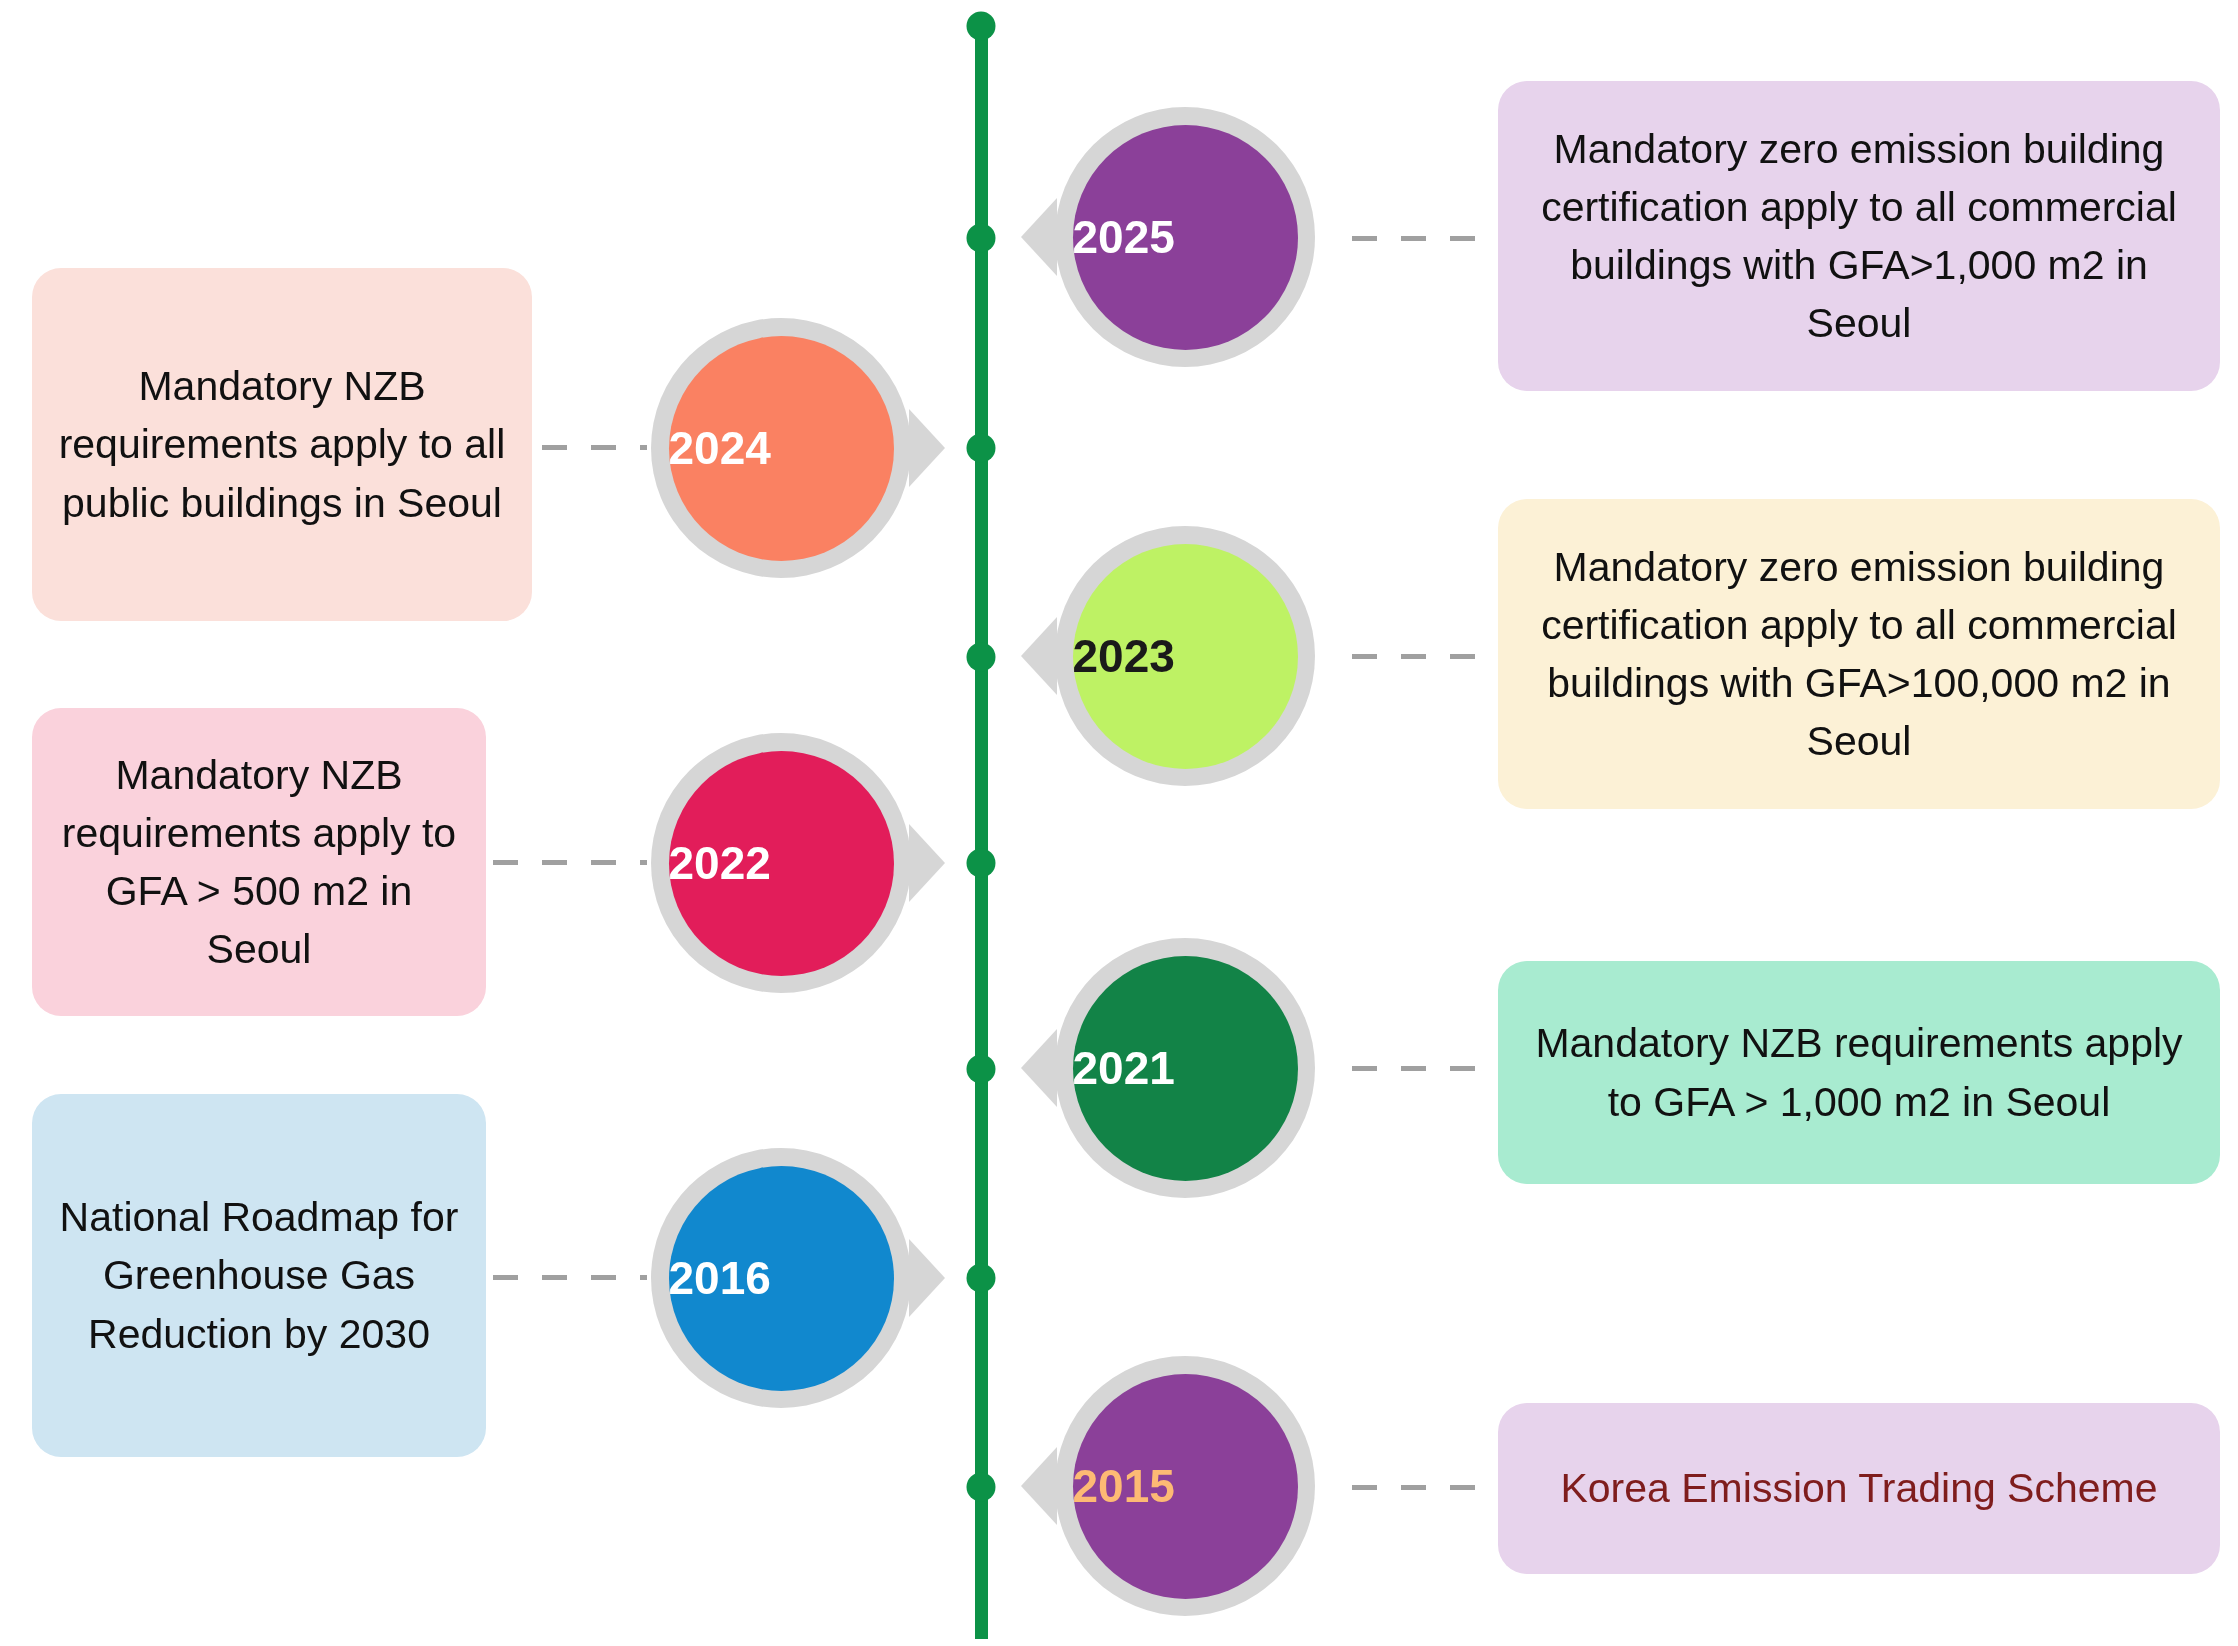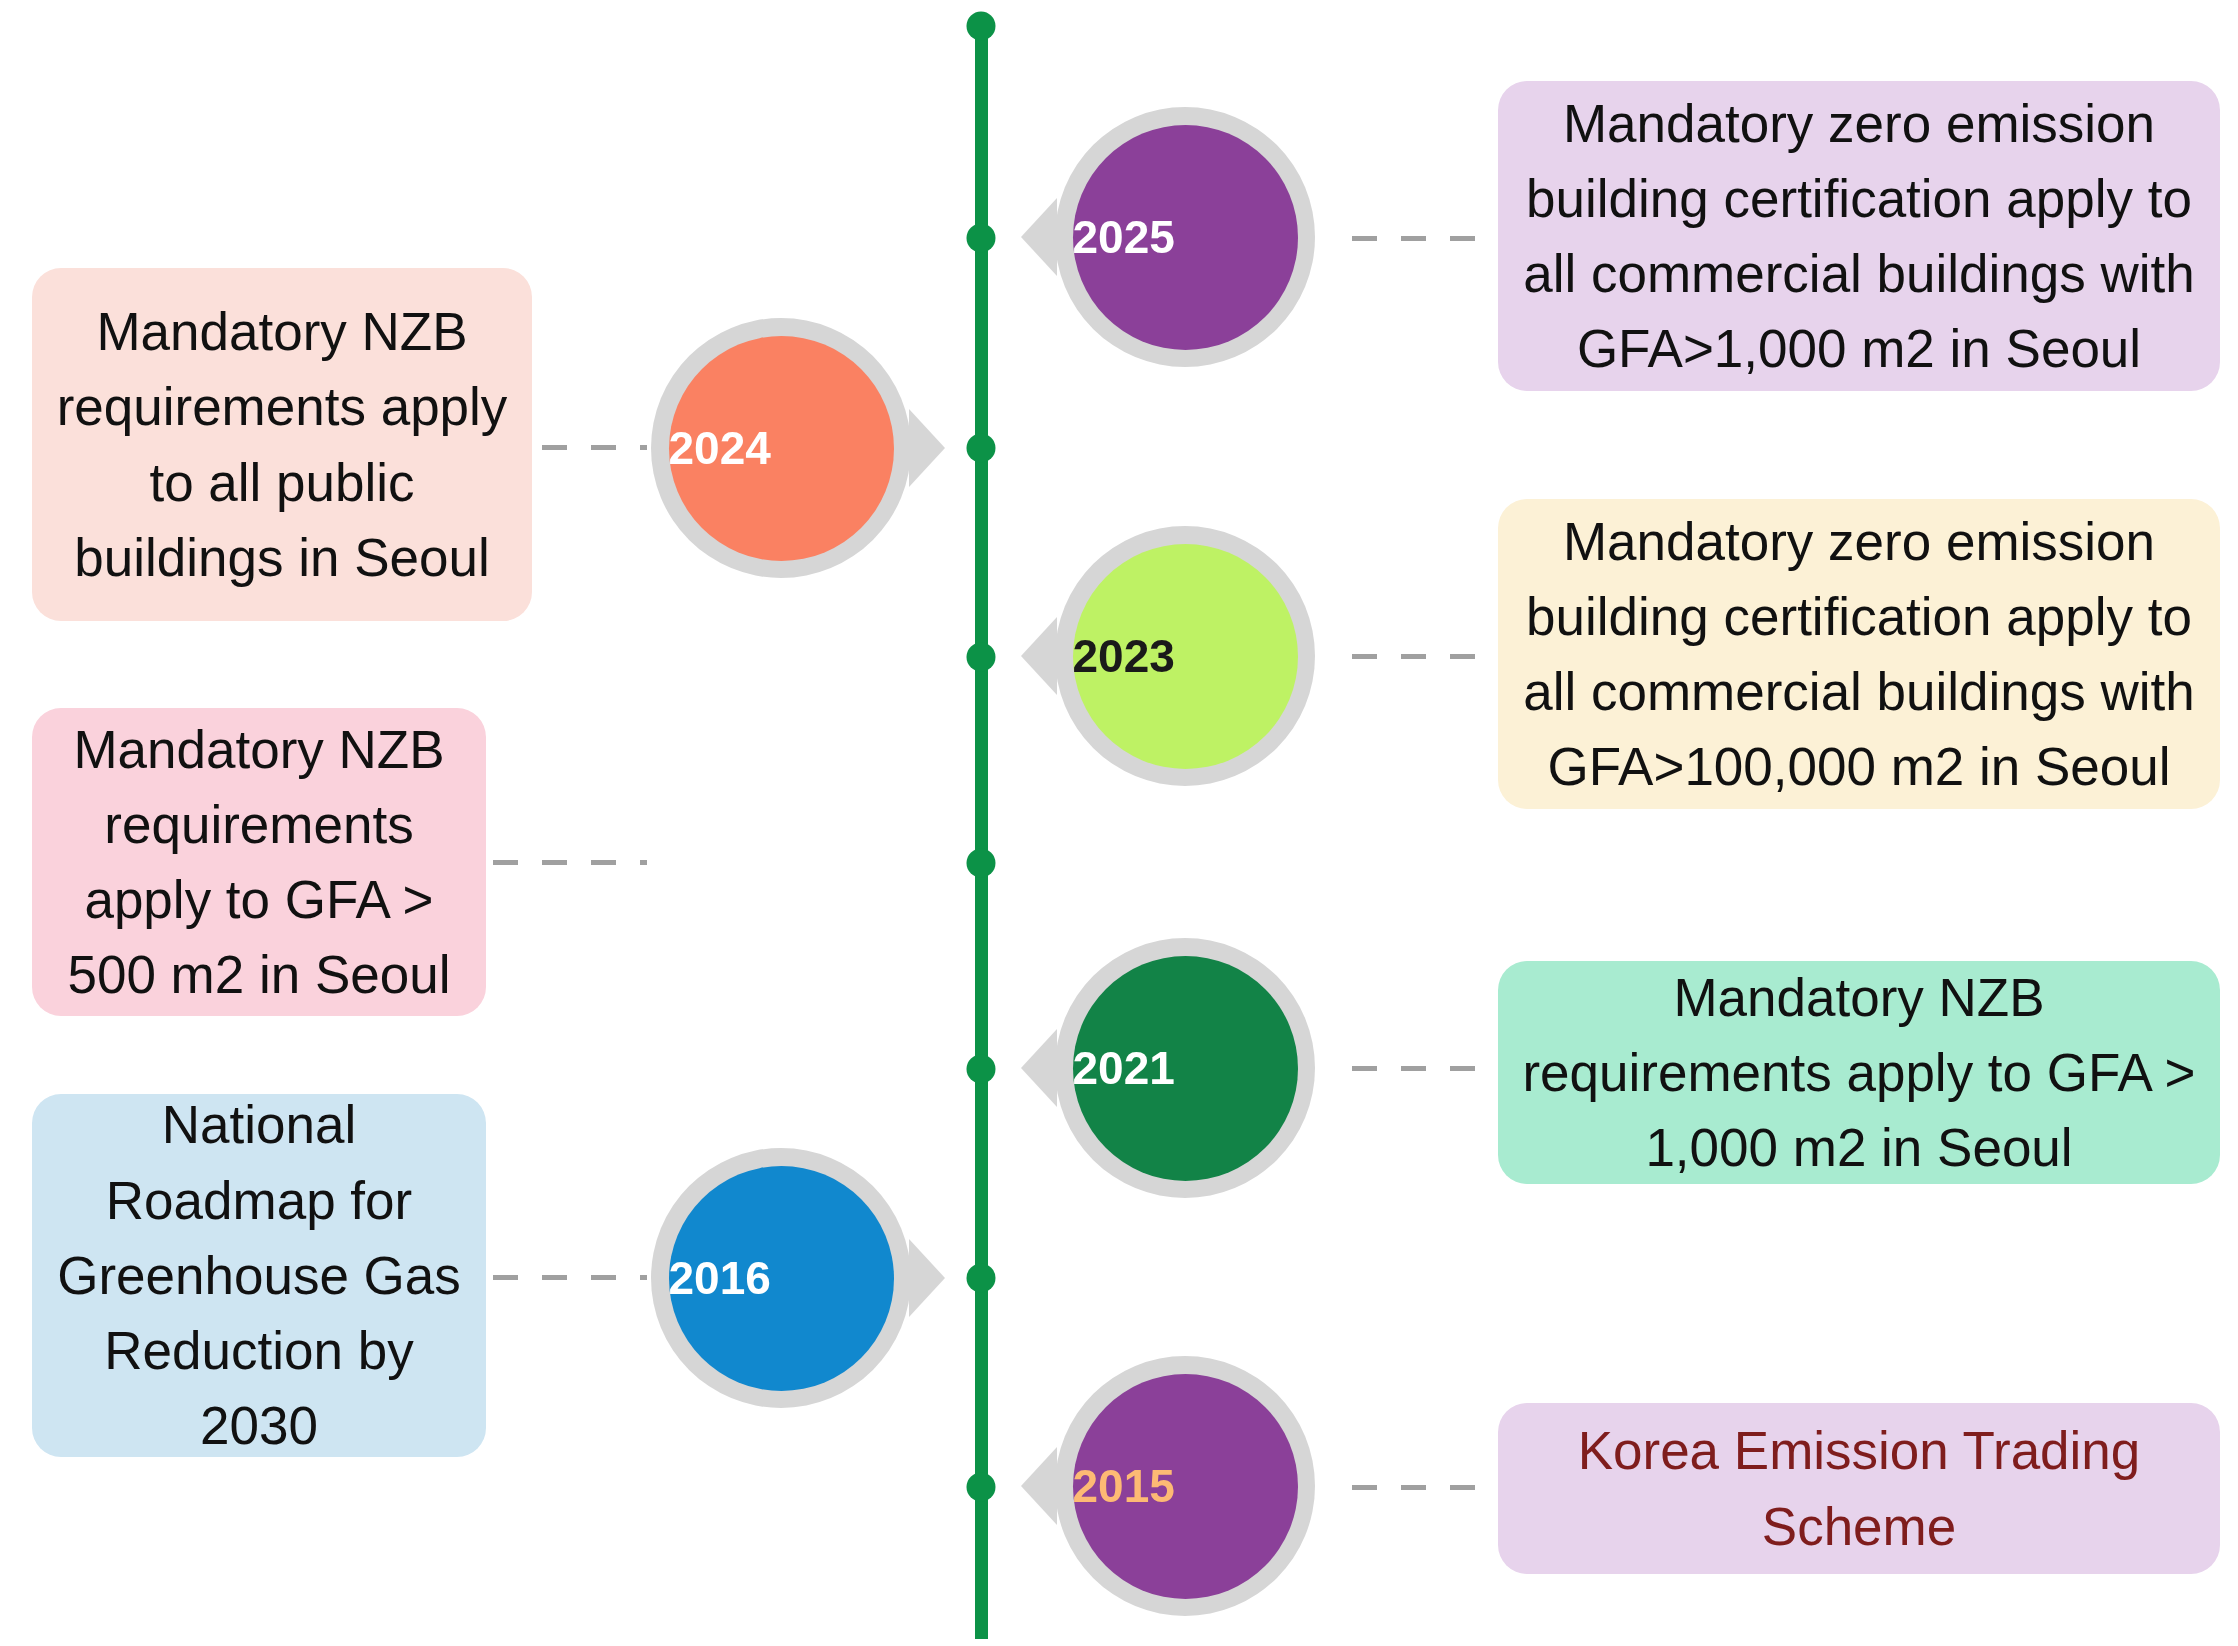--- a/index.html
+++ b/index.html
@@ -107,21 +107,21 @@
     border-radius: 29px;
     box-sizing: border-box;
     display: flex;
     align-items: center;
     justify-content: center;
     text-align: center;
     padding: 16px 21px;
     z-index: 2;
   }
   .callout .txt {
-    font-size: 53px;
+    font-size: 41px;
     line-height: 1.42;
     color: #111111;
     width: 100%;
   }
   .callout.muted .txt { color: #7f1d1d; }
 </style>
 </head>
 <body>
 
 <div id="canvas">
@@ -167,20 +167,27 @@
     <div class="tail"></div>
     <div class="disc" style="background:#bef264;">
       <span class="year-label" style="color:#1A1A1A;">2023</span>
     </div>
   </div>
   <div class="callout" style="left:1498px; top:499px; width:722px; height:310px; background:#FCF1D6;">
     <span class="txt">Mandatory zero emission building certification apply to all commercial buildings with GFA&gt;100,000 m2 in Seoul</span>
   </div>
 
   <div class="dash" style="left:493px; top:860px; width:154px;"></div>
+  <div class="node left" style="left:651px; top:733px; width:260px; height:260px;">
+    <div class="ring"></div>
+    <div class="tail"></div>
+    <div class="disc" style="background:#E21D5A;">
+      <span class="year-label" style="color:#FFFFFF;">2022</span>
+    </div>
+  </div>
   <div class="callout" style="left:32px; top:708px; width:454px; height:308px; background:#FAD2DC;">
     <span class="txt">Mandatory NZB requirements apply to GFA &gt; 500 m2 in Seoul</span>
   </div>
 
   <div class="dash" style="left:1352px; top:1066px; width:156px;"></div>
   <div class="node right" style="left:1055px; top:938px; width:260px; height:260px;">
     <div class="ring"></div>
     <div class="tail"></div>
     <div class="disc" style="background:#128347;">
       <span class="year-label" style="color:#FFFFFF;">2021</span>

